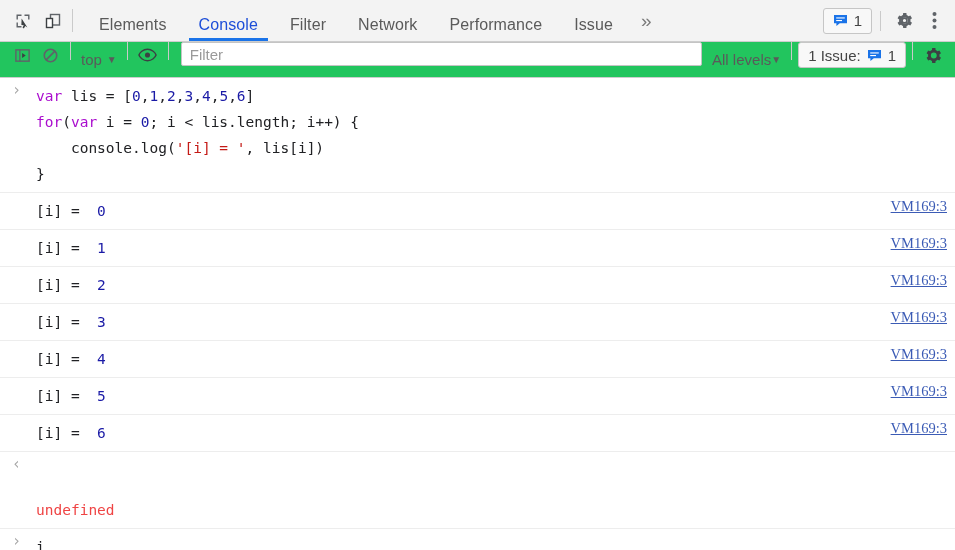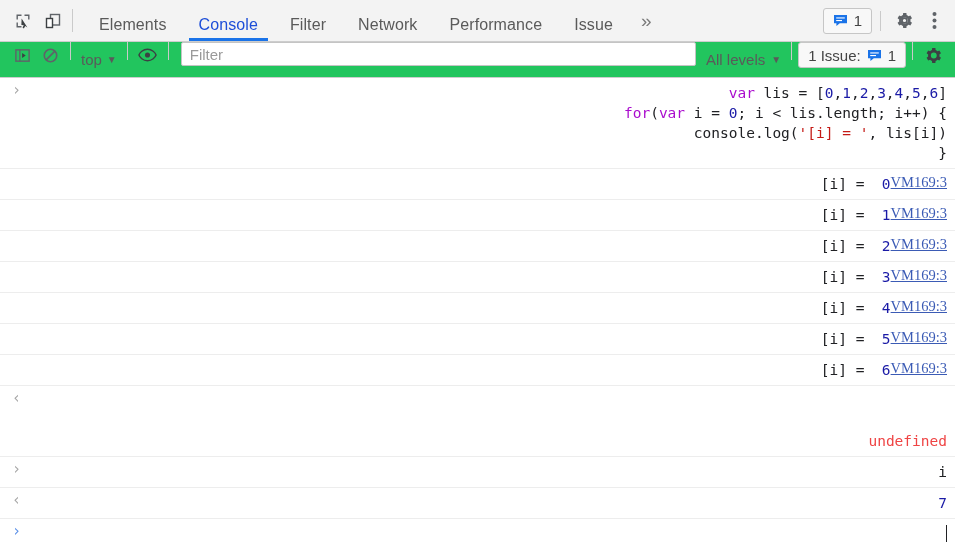--- a/index.html
+++ b/index.html
@@ -168,21 +168,20 @@
     color: #333;
     padding: 0 8px;
     box-sizing: border-box;
     font-family: Liberation Sans, sans-serif;
     outline: none;
   }
   .filter-input::placeholder { color: #9a9a9a; opacity: 1; }
   .levels-select {
     display: flex;
     align-items: center;
-    gap: 6px;
     font-size: 15px;
     color: #5a5a5a;
     cursor: pointer;
     padding: 2px 4px;
     white-space: nowrap;
   }
 
   
   .console-body {
     flex: 1;
@@ -214,24 +213,23 @@
     line-height: 1;
     color: #a6a6a6;
     user-select: none;
   }
   .gutter.blue { color: #5b90e8; }
 
   .row-content {
     flex: 1;
     min-width: 0;
     padding: 5px 0 5px 0;
-    line-height: 20px;
+    line-height: 26px;
     color: #202124;
     white-space: pre;
-    text-align: right;
   }
 
   .src-link {
     color: #3b5bb5;
     text-decoration: underline;
     font-family: Liberation Serif, serif;
     font-size: 14.5px;
     padding-top: 5px;
     cursor: pointer;
     white-space: nowrap;

